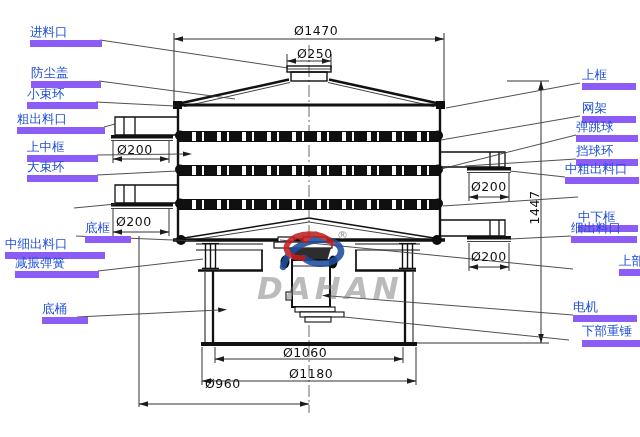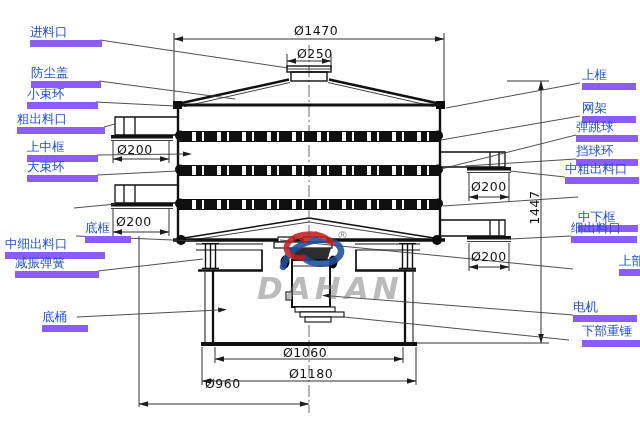--- a/index.html
+++ b/index.html
@@ -230,21 +230,21 @@
 
   <div class="lb" style="left:30px;top:25px;width:72px;">进料口</div>
   <div class="lb" style="left:31px;top:66px;width:70px;">防尘盖</div>
   <div class="lb" style="left:27px;top:87px;width:71px;">小束环</div>
   <div class="lb" style="left:17px;top:112px;width:88px;">粗出料口</div>
   <div class="lb" style="left:27px;top:140px;width:71px;">上中框</div>
   <div class="lb" style="left:27px;top:160px;width:71px;">大束环</div>
   <div class="lb" style="left:5px;top:193px;width:100px;margin-top:44px;">中细出料口</div>
   <div class="lb" style="left:41px;top:221px;width:46px;margin-left:44px;">底框</div>
   <div class="lb" style="left:15px;top:256px;width:84px;">减振弹簧</div>
-  <div class="lb" style="left:42px;top:302px;width:46px;margin-top:8px;">底桶</div>
+  <div class="lb" style="left:42px;top:302px;width:46px;">底桶</div>
 
   <div class="lb" style="left:582px;top:68px;width:54px;">上框</div>
   <div class="lb" style="left:582px;top:101px;width:54px;">网架</div>
   <div class="lb" style="left:576px;top:120px;width:62px;">弹跳球</div>
   <div class="lb" style="left:576px;top:144px;width:62px;">挡球环</div>
   <div class="lb" style="left:565px;top:162px;width:74px;">中粗出料口</div>
   <div class="lb" style="left:578px;top:182px;width:60px;margin-top:28px;">中下框</div>
   <div class="lb" style="left:571px;top:221px;width:66px;">细出料口</div>
   <div class="lb" style="left:573px;top:254px;width:64px;margin-left:46px;">上部重锤</div>
   <div class="lb" style="left:573px;top:300px;width:64px;">电机</div>

